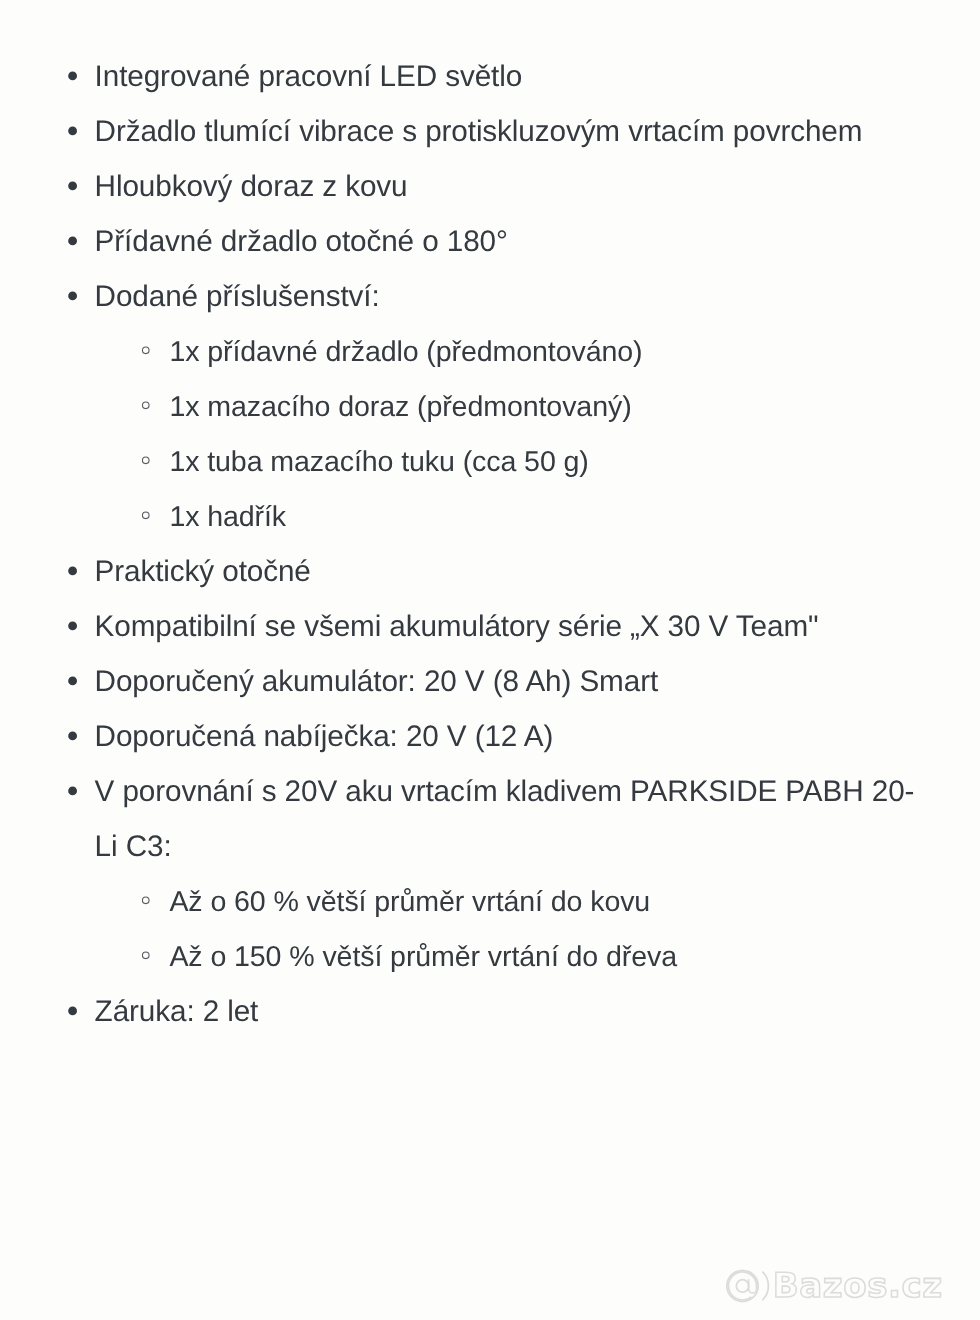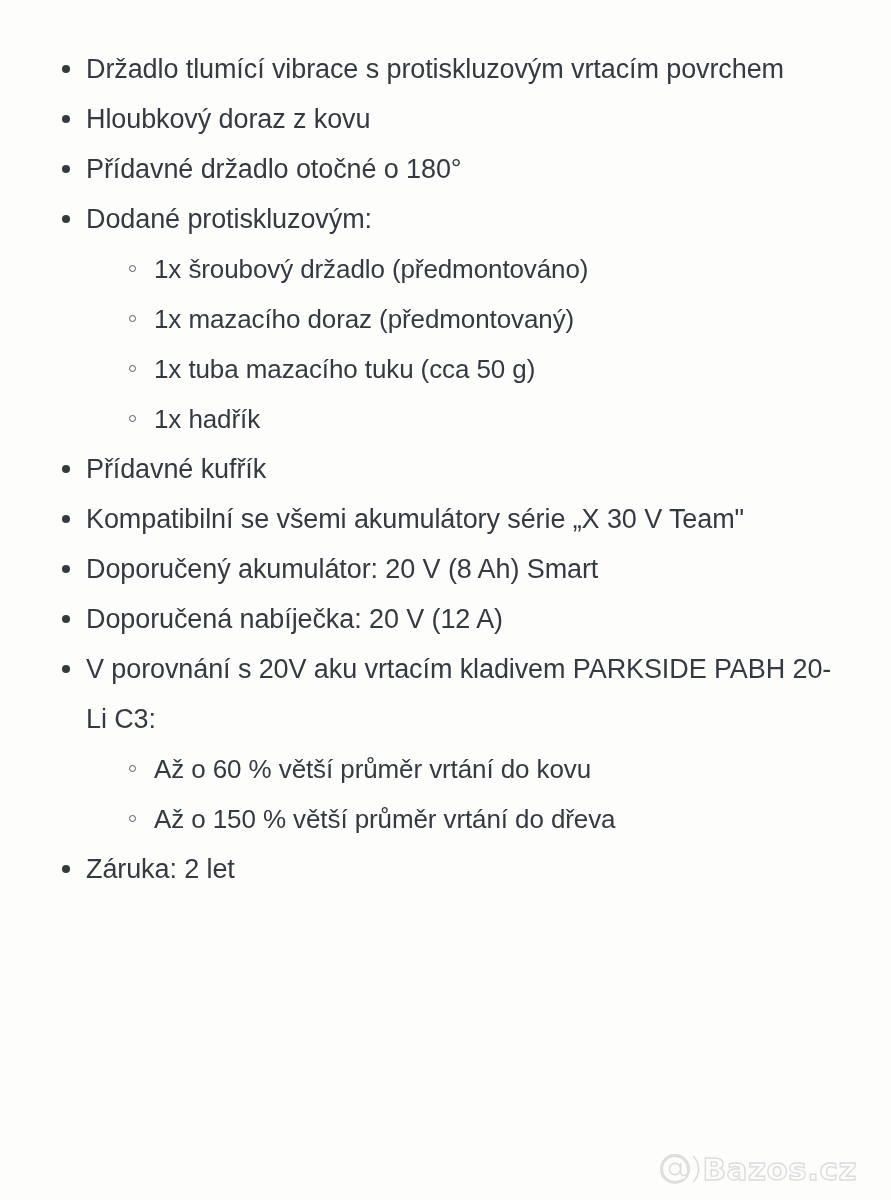--- a/index.html
+++ b/index.html
@@ -115,64 +115,68 @@
     line-height: 34px;
   }
 </style>
 </head>
 <body>
 
 <div class="page">
 
   <ul class="spec-list">
 
+    <li class="item">
+      <span class="bullet"></span>
+      <span class="text">Integrované pracovní LED světlo</span>
+    </li>
 
     <li class="item">
       <span class="bullet"></span>
       <span class="text">Držadlo tlumící vibrace s protiskluzovým vrtacím povrchem</span>
     </li>
 
     <li class="item">
       <span class="bullet"></span>
       <span class="text">Hloubkový doraz z kovu</span>
     </li>
 
     <li class="item">
       <span class="bullet"></span>
       <span class="text">Přídavné držadlo otočné o 180°</span>
     </li>
 
     <li class="item">
       <span class="bullet"></span>
-      <span class="text">Dodané protiskluzovým:</span>
+      <span class="text">Dodané příslušenství:</span>
       <div class="sub-wrap">
         <ul class="sub-list">
           <li class="subitem">
             <span class="bullet-hollow"></span>
-            <span class="text">1x šroubový držadlo (předmontováno)</span>
+            <span class="text">1x přídavné držadlo (předmontováno)</span>
           </li>
           <li class="subitem">
             <span class="bullet-hollow"></span>
             <span class="text">1x mazacího doraz (předmontovaný)</span>
           </li>
           <li class="subitem">
             <span class="bullet-hollow"></span>
             <span class="text">1x tuba mazacího tuku (cca 50 g)</span>
           </li>
           <li class="subitem">
             <span class="bullet-hollow"></span>
             <span class="text">1x hadřík</span>
           </li>
         </ul>
       </div>
     </li>
 
     <li class="item">
       <span class="bullet"></span>
-      <span class="text">Přídavné kufřík</span>
+      <span class="text">Praktický otočné</span>
     </li>
 
     <li class="item">
       <span class="bullet"></span>
       <span class="text">Kompatibilní se všemi akumulátory série „X 30 V Team"</span>
     </li>
 
     <li class="item">
       <span class="bullet"></span>
       <span class="text">Doporučený akumulátor: 20 V (8 Ah) Smart</span>

